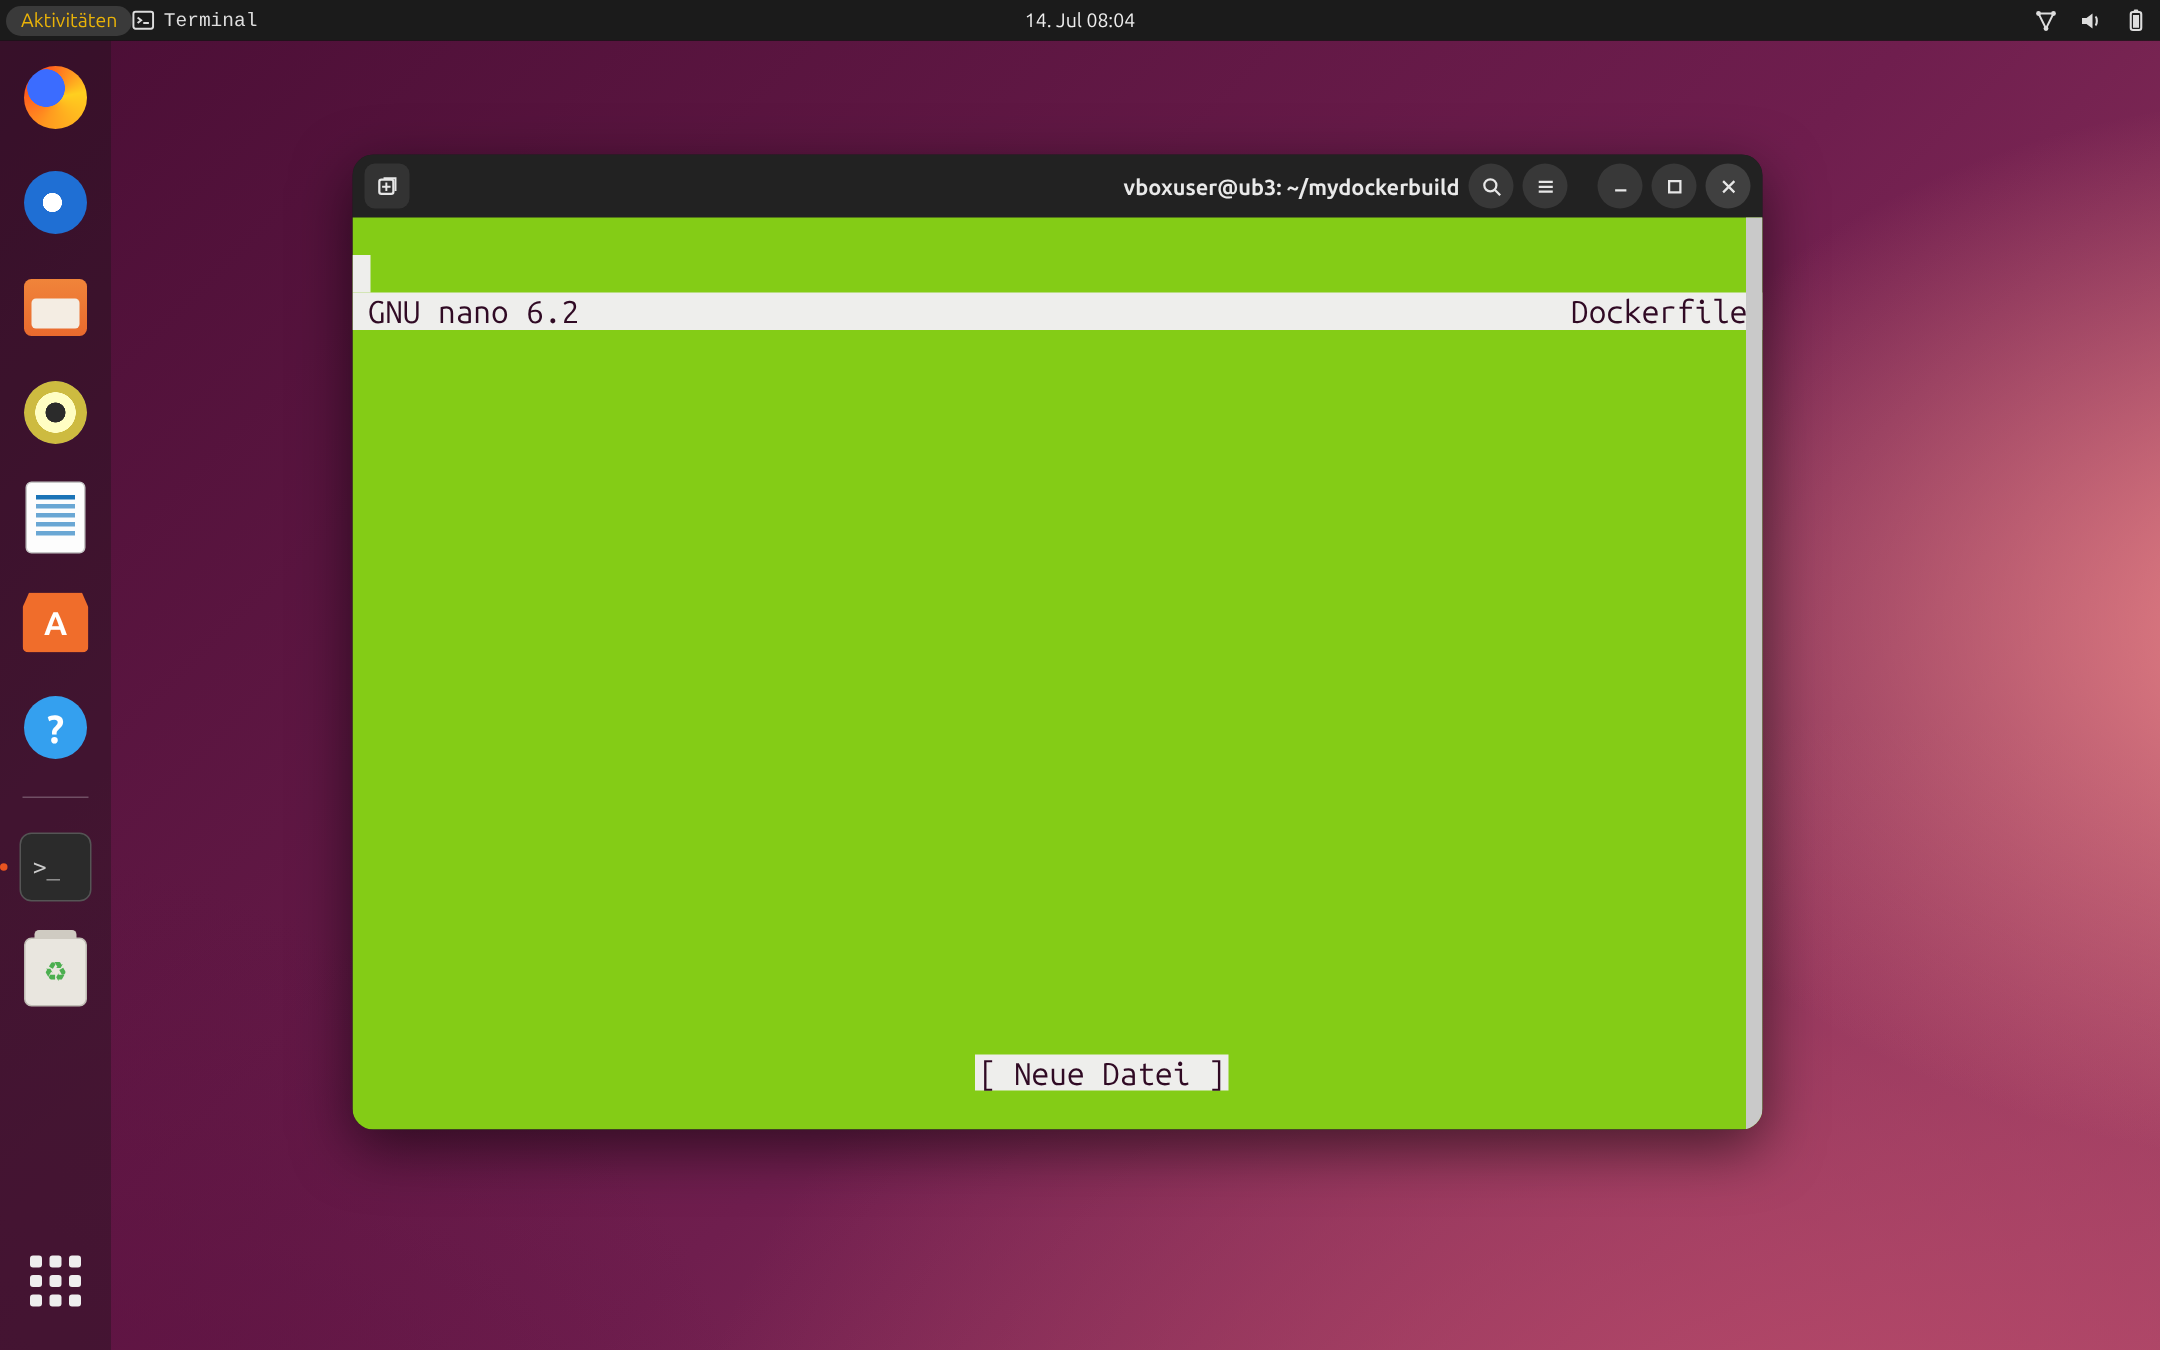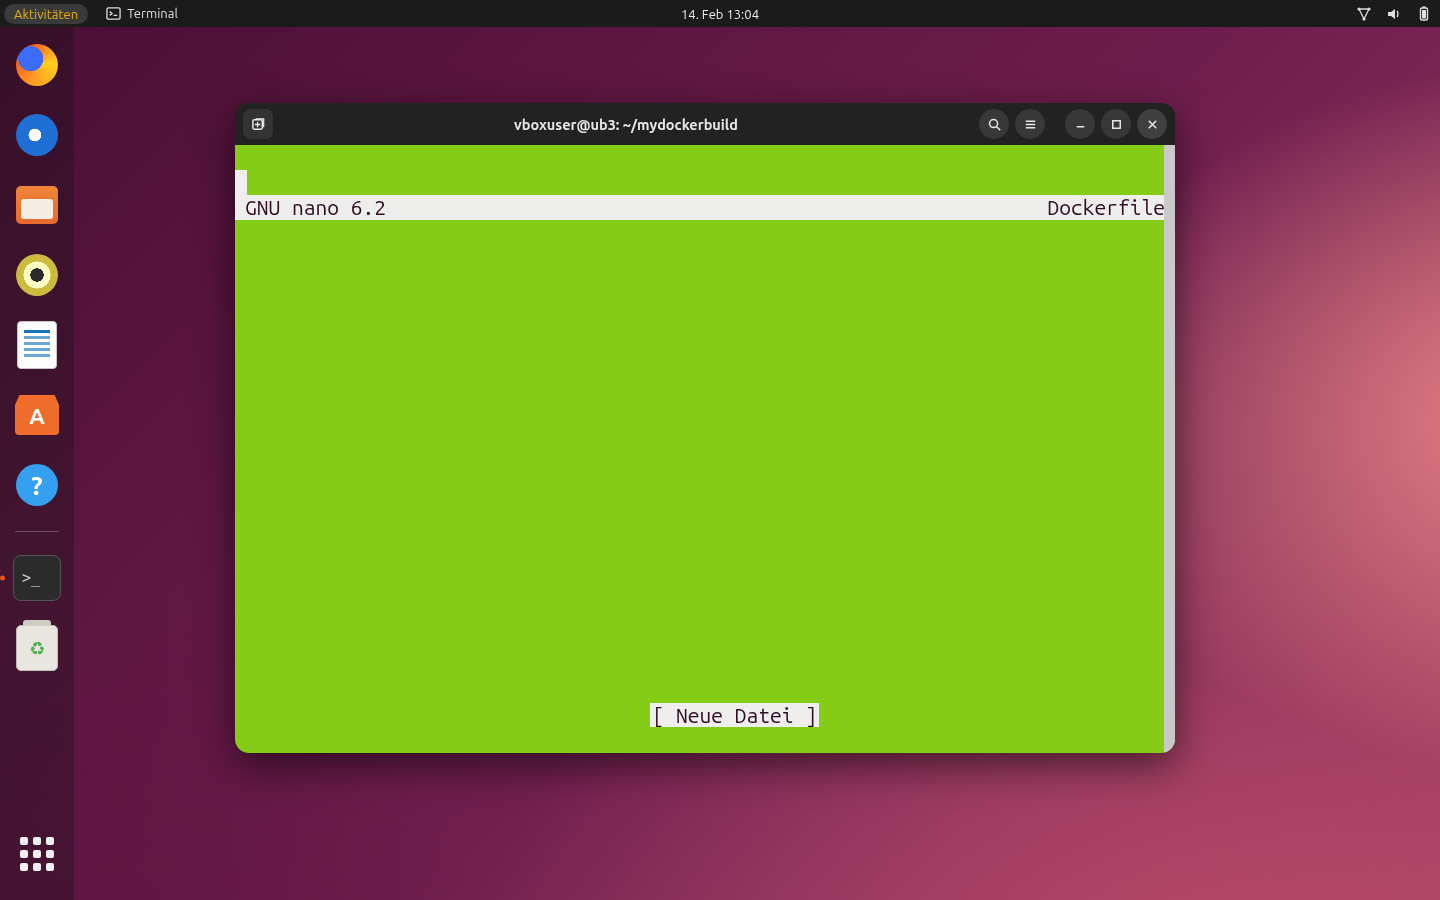--- a/index.html
+++ b/index.html
@@ -1,19 +1,19 @@
 <!DOCTYPE html>
 <html><head>
 <meta charset="utf-8">
 <style>
   html,body{margin:0;padding:0;width:1440px;height:900px;overflow:hidden;font-family:"Ubuntu","Cantarell","DejaVu Sans",sans-serif;background:#000;}
   
   #top-panel{position:absolute;top:0;left:0;right:0;height:27px;background:#1b1b1b;color:#ddd;font-size:13px;display:flex;align-items:center;z-index:50;}
   #top-panel .activities{padding:3px 10px;margin-left:4px;border-radius:10px;background:#3a3a3a;color:#eab308;cursor:pointer;}
-  #top-panel .app-ind{display:flex;align-items:flex-start;gap:6px;margin-left:18px;cursor:pointer;}
+  #top-panel .app-ind{display:flex;align-items:flex-end;gap:6px;cursor:pointer;font-family:Liberation Mono, monospace;}
   #top-panel .app-ind svg{width:15px;height:15px;fill:none;stroke:#ddd;stroke-width:1.4;}
   #top-panel .clock{position:absolute;left:50%;transform:translateX(-50%);color:#eee;cursor:pointer;}
   #top-panel .tray{position:absolute;right:8px;display:flex;align-items:center;gap:14px;}
   #top-panel .tray svg{width:16px;height:16px;fill:#ddd;}
   
   #desktop{position:absolute;top:27px;left:0;right:0;bottom:0;
     background:
       radial-gradient(1200px 800px at 110% 45%, #f08b8a 0%, rgba(240,139,138,0) 45%),
       radial-gradient(1400px 1000px at 85% 115%, #b84a6a 0%, rgba(184,74,106,0) 55%),
       radial-gradient(1200px 900px at -10% 115%, #5b1140 0%, rgba(91,17,64,0) 55%),
@@ -43,21 +43,21 @@
   .ic-trash::before{content:"";position:absolute;top:-6px;left:6px;right:6px;height:6px;background:#cfcbc2;border-radius:3px 3px 0 0;}
   .ic-trash::after{content:"♻";position:absolute;inset:0;display:flex;align-items:center;justify-content:center;color:#4caf50;font-size:18px;}
   .dock-sep{width:44px;height:1px;background:rgba(255,255,255,.25);}
   
   #termwin{position:absolute;left:235px;top:103px;width:940px;height:650px;border-radius:14px;background:#1e1e1e;box-shadow:0 12px 38px rgba(0,0,0,.55);overflow:hidden;z-index:45;}
   #termwin .titlebar{height:42px;background:#222;display:flex;align-items:center;padding:0 8px;gap:6px;}
   .tb-btn{width:30px;height:30px;border-radius:50%;background:#383838;display:flex;align-items:center;justify-content:center;cursor:pointer;}
   .tb-btn.close{background:#404040;}
   .tb-btn svg{width:15px;height:15px;stroke:#e7e7e7;fill:none;stroke-width:1.6;}
   .tb-btn.newtab{border-radius:7px;background:#333;}
-  #termwin .title{flex:1;text-align:center;color:#e9e9e9;font-size:14.5px;font-weight:600;}
+  #termwin .title{flex:1;text-align:right;color:#e9e9e9;font-size:14.5px;font-weight:600;}
   
   #termbody{position:absolute;top:42px;left:0;right:0;bottom:0;background:#84cc16;font-family:"Ubuntu Mono","DejaVu Sans Mono",monospace;font-size:21px;line-height:25px;color:#eeeeec;white-space:pre;}
   #termbody .scroll{position:absolute;top:0;right:0;bottom:0;width:11px;background:#c9c9c9;}
   .nano-header{height:25px;background:#eeeeec;color:#300a24;display:flex;}
   .nano-header .hl{padding-left:10px;}
   .nano-header .hc{flex:1;text-align:right;}
   .nano-header .hr{width:10px;}
   .nano-edit{position:absolute;top:25px;left:0;right:11px;bottom:75px;}
   .nano-cursor{position:absolute;top:0;left:0;width:12px;height:25px;background:#eeeeec;}
   .nano-status{position:absolute;bottom:50px;left:0;right:11px;height:25px;text-align:center;}
@@ -69,21 +69,21 @@
 
 <div id="top-panel">
   <div class="activities">Aktivitäten</div>
   <div class="app-ind">
     <svg viewBox="0 0 16 16">
         <rect x="1" y="2" width="14" height="12" rx="1.5"></rect>
         <path d="M4 6l2.5 2L4 10M8 10h4"></path>
       </svg>
     <span>Terminal</span>
   </div>
-  <div class="clock">14. Feb  13:04</div>
+  <div class="clock">14. Jul  08:04</div>
   <div class="tray">
     <svg viewBox="0 0 16 16">
         <circle cx="3" cy="3" r="1.6"></circle>
         <circle cx="13" cy="3" r="1.6"></circle>
         <circle cx="8" cy="13" r="1.6"></circle>
         <path d="M3 3L13 3 8 13z" fill="none" stroke="#ddd" stroke-width="1.3"></path>
       </svg>
     <svg viewBox="0 0 16 16">
         <path d="M2 6h3l4-3v10l-4-3H2z"></path>
         <path d="M11 5c1.2 1 1.2 5 0 6" fill="none" stroke="#ddd" stroke-width="1.4"></path>

